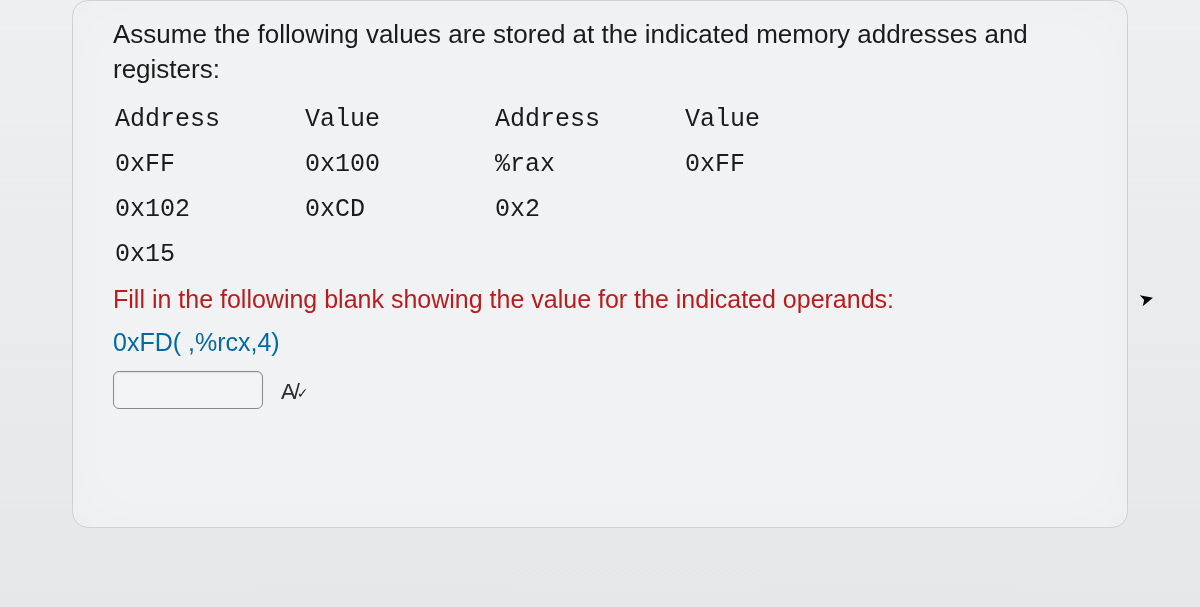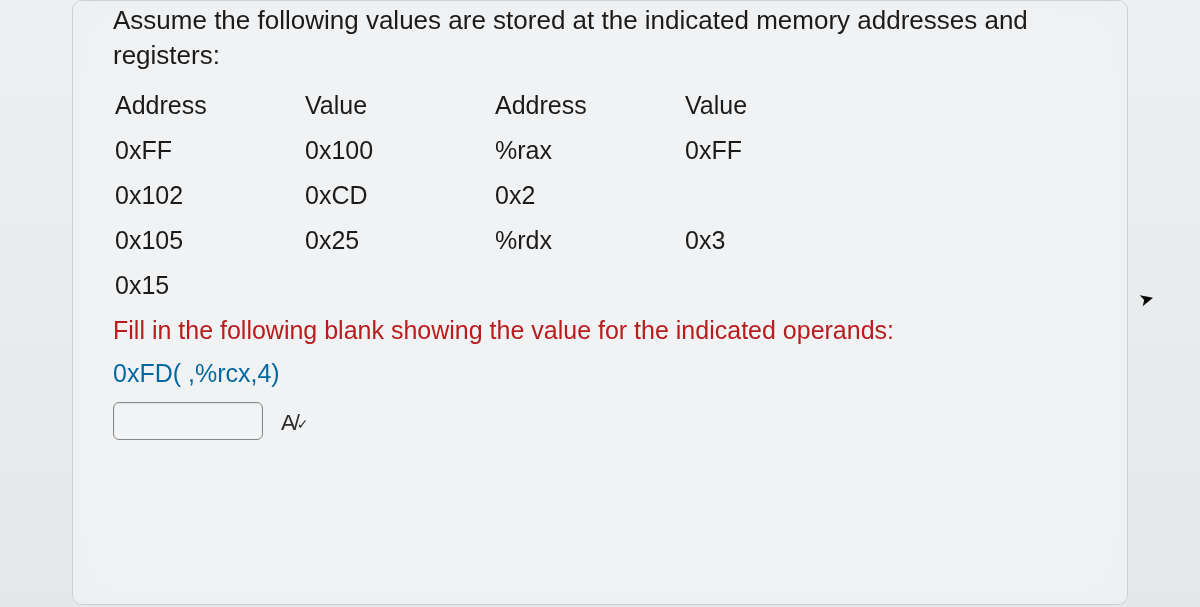--- a/index.html
+++ b/index.html
@@ -16,37 +16,38 @@
     width: 1200px;
     height: 607px;
     box-sizing: border-box;
     background: linear-gradient(to bottom, #eeeff0 0%, #e6e7e8 100%);
   }
   .sheet {
     position: absolute;
     left: 72px;
     top: 0;
     width: 1056px;
-    height: 605px;
+    height: 528px;
     background: #f1f2f3;
     border: 1px solid #cfd0d1;
-    border-radius: 10px;
+    border-radius: 16px;
     box-shadow: inset 0 0 60px rgba(0,0,0,0.02);
     box-sizing: border-box;
-    padding: 2px 36px 20px 40px;
+    padding: 16px 36px 20px 40px;
     color: #222;
   }
   .intro {
     font-size: 26px;
     line-height: 1.35;
     margin: 0 0 18px 0;
     color: #1b1b1b;
   }
   .grid {
     margin-left: 2px;
+    font-family: Liberation Mono, monospace;
   }
   .row {
     display: flex;
     align-items: baseline;
     font-size: 25px;
     color: #1b1b1b;
     margin-bottom: 16px;
   }
   .row.header {
     font-weight: 400;
@@ -129,26 +130,20 @@
         <div class="c2">0x100</div>
         <div class="c3">%rax</div>
         <div class="c4">0xFF</div>
       </div>
       <div class="row">
         <div class="c1">0x102</div>
         <div class="c2">0xCD</div>
         <div class="c4">0x2</div>
       </div>
       <div class="row">
-        <div class="c1">0x105</div>
-        <div class="c2">0x25</div>
-        <div class="c3">%rdx</div>
-        <div class="c4">0x3</div>
-      </div>
-      <div class="row">
         <div class="c2">0x15</div>
         <div class="c3"></div>
         <div class="c4"></div>
       </div>
     </div>
 
     <div class="prompt2">Fill in the following blank showing the value for the indicated operands:</div>
     <div class="operand">0xFD( ,%rcx,4)</div>
 
     <div class="answer-row">

